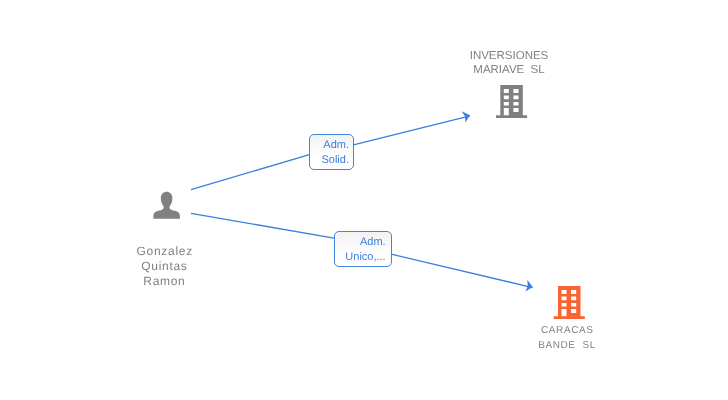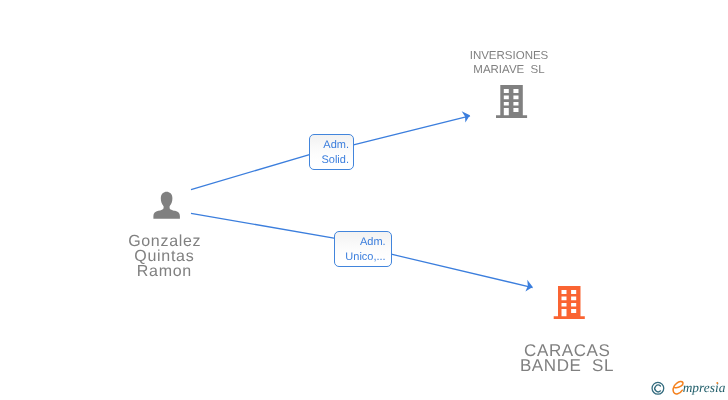--- a/index.html
+++ b/index.html
@@ -47,51 +47,34 @@
 
     <g fill="#808080" transform="translate(496.0,85.0)">
       <path fill-rule="evenodd" d="M4.3,0 H26.8 V30.2 H31.1 V32.9 H0 V30.2 H4.3 Z M7.8,4.1 h5 v3.9 h-5 Z M17.4,4.1 h5.1 v3.9 h-5.1 Z M7.8,10.4 h5 v3.9 h-5 Z M17.4,10.4 h5.1 v3.9 h-5.1 Z M7.8,17.0 h5 v3.5 h-5 Z M17.4,17.0 h5.1 v3.5 h-5.1 Z M7.8,23.1 h5 v7.1 h-5 Z M17.4,23.1 h5.1 v3.9 h-5.1 Z"></path>
     </g>
 
     <g fill="#fa6432" transform="translate(553.7,286.0)">
       <path fill-rule="evenodd" d="M4.3,0 H26.8 V30.2 H31.1 V32.9 H0 V30.2 H4.3 Z M7.8,4.1 h5 v3.9 h-5 Z M17.4,4.1 h5.1 v3.9 h-5.1 Z M7.8,10.4 h5 v3.9 h-5 Z M17.4,10.4 h5.1 v3.9 h-5.1 Z M7.8,17.0 h5 v3.5 h-5 Z M17.4,17.0 h5.1 v3.5 h-5.1 Z M7.8,23.1 h5 v7.1 h-5 Z M17.4,23.1 h5.1 v3.9 h-5.1 Z"></path>
     </g>
   </svg>
 
-  <div class="node-label" style="left:114.4px;top:235px;width:100px;font-size:16px;letter-spacing:0.7px;
+  <div class="node-label" style="left:114.4px;top:244px;width:100px;font-size:12px;letter-spacing:0.7px;
               line-height:14.8px;text-indent:0.7px;">Gonzalez
 Quintas
 Ramon</div>
 
   <div class="node-label" style="left:459px;top:48.9px;width:100px;font-size:11.5px;line-height:14.3px;">INVERSIONES
 MARIAVE  SL</div>
 
-  <div class="node-label" style="left:517px;top:344px;width:100px;font-size:17px;letter-spacing:0.6px;
+  <div class="node-label" style="left:517px;top:324.0px;width:100px;font-size:10px;letter-spacing:0.6px;
               line-height:14.6px;text-indent:0.6px;">CARACAS
 BANDE  SL</div>
 
   <div class="edge-label" style="left:308.6px;top:133.9px;width:45.4px;height:36.0px;font-size:11px;
               line-height:15.1px;padding-top:3.2px;padding-right:4px;">Adm.
 Solid.</div>
 
   <div class="edge-label" style="left:333.9px;top:231.1px;width:57.8px;height:36.3px;font-size:11px;
               line-height:15.1px;padding-top:3.2px;padding-right:5px;">Adm.
 Unico,...</div>
 
-  <div class="wm" style="left:648px;top:376px;width:80px;height:22px;">
-    <svg width="80" height="22" viewBox="0 0 80 22">
-      <g fill="none" stroke="#336b7e">
-        <title>©</title>
-        <circle cx="9.9" cy="12.3" r="5.85" stroke-width="1.3"></circle>
-        <path d="M12.45,10.0 a3.35,3.35 0 1 0 0.05,4.85" stroke-width="1.35" fill="none" stroke-linecap="round"></path>
-      </g>
-      <g fill="none" stroke="#f5821f" stroke-width="1.5" stroke-linecap="round">
-        <title>E</title>
-        <path d="M34.6,6.2 C33.8,5.1 31.2,5.3 28.9,7.1 C26.3,9.1 24.8,12.3 25.2,14.9
-                 C25.5,17.2 27.4,18.4 29.7,17.8 C31.6,17.3 33.4,15.8 34.3,14.2"></path>
-        <path d="M34.6,6.2 C35.5,7.2 34.8,8.9 32.9,10.2 C30.8,11.6 28.1,12.0 26.4,11.6"></path>
-      </g>
-      <text x="34.7" y="16.3" font-family="Liberation Serif, serif" font-style="italic" font-size="13.4" fill="#1f5d69">mpresia</text>
-      <circle cx="69.3" cy="6.9" r="0.95" fill="#f5821f"></circle>
-    </svg>
-  </div>
 
 </div>
 
 </body></html>

